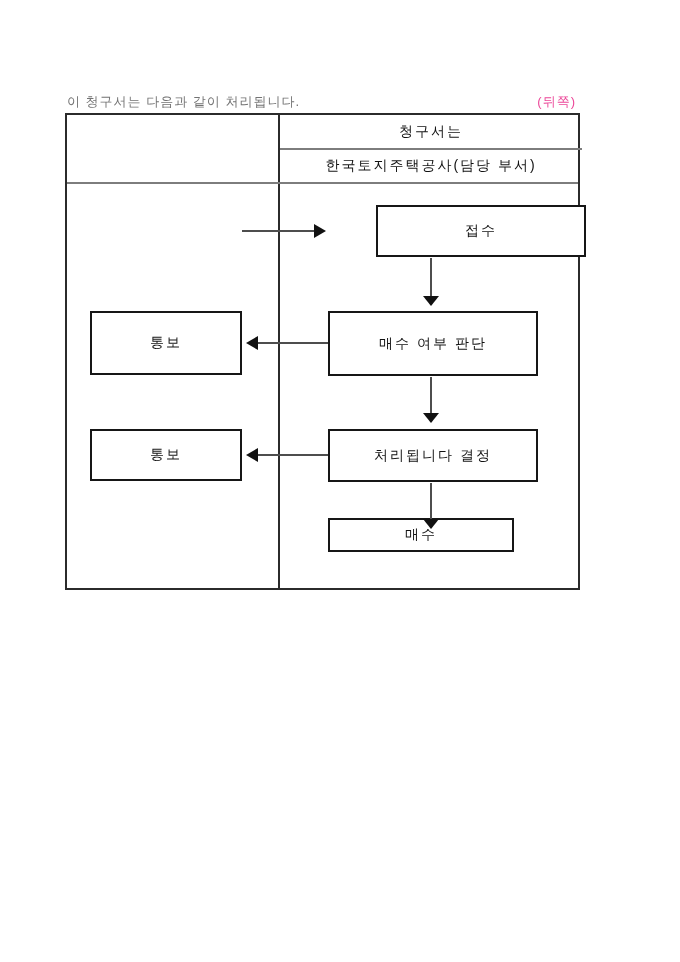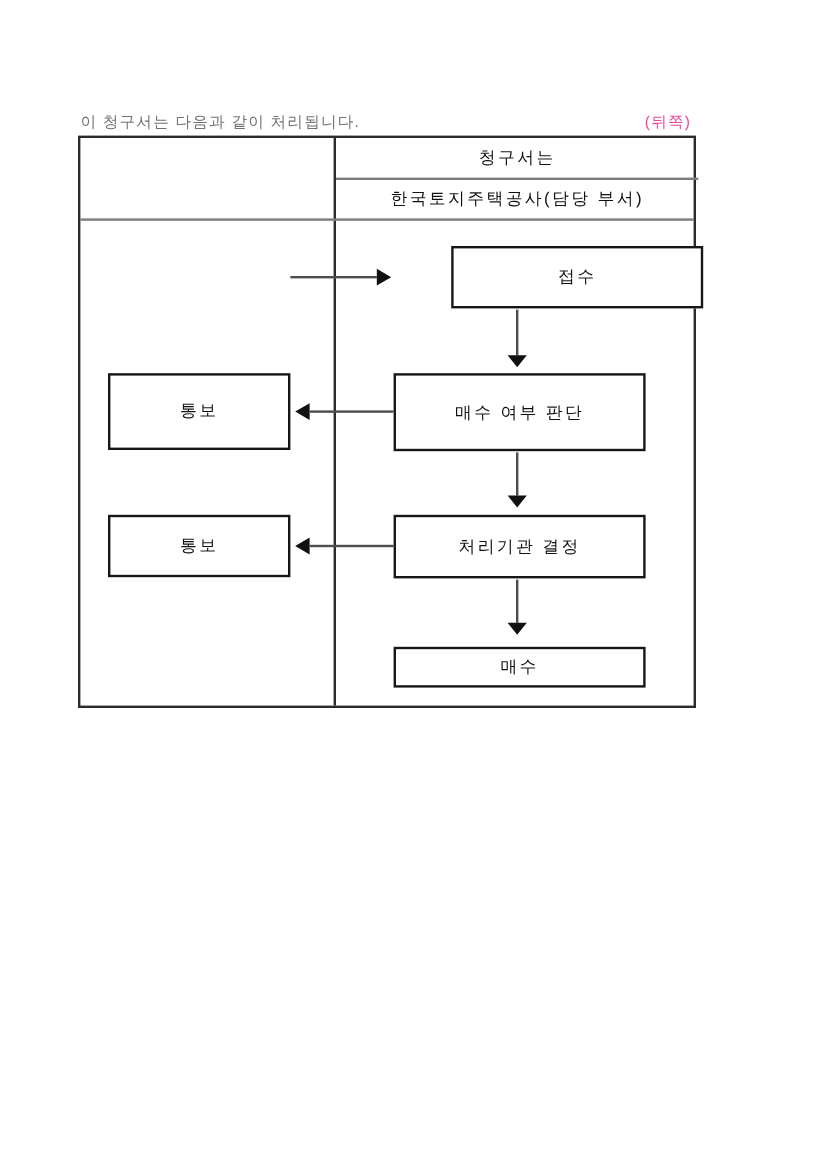--- a/index.html
+++ b/index.html
@@ -93,21 +93,21 @@
     letter-spacing: 2px;
     color: #111;
     white-space: nowrap;
   }
   .node-write    { left: 90px;  top: 205px; width: 152px; height: 53px; }
   .node-receipt  { left: 328px; top: 205px; width: 210px; height: 52px; margin-left: 48px; }
   .node-notify1  { left: 90px;  top: 311px; width: 152px; height: 64px; }
   .node-judge    { left: 328px; top: 311px; width: 210px; height: 65px; }
   .node-notify2  { left: 90px;  top: 429px; width: 152px; height: 52px; }
   .node-price    { left: 328px; top: 429px; width: 210px; height: 53px; }
-  .node-purchase { left: 328px; top: 539px; width: 210px; height: 34px; }
+  .node-purchase { left: 328px; top: 518px; width: 186px; height: 34px; }
 
   
   .hline { position: absolute; height: 2px; background: #4d4d4d; }
   .vline { position: absolute; width: 2px;  background: #4d4d4d; }
   .head  { position: absolute; width: 0; height: 0; }
   .head-right { border-top: 7px solid transparent; border-bottom: 7px solid transparent; border-left: 12px solid #111; }
   .head-left  { border-top: 7px solid transparent; border-bottom: 7px solid transparent; border-right: 12px solid #111; }
   .head-down  { border-left: 8px solid transparent; border-right: 8px solid transparent; border-top: 10px solid #111; }
 
   .a1-line { left: 242px; top: 230px; width: 72px; }
@@ -137,21 +137,21 @@
     <div class="h-line-header-bottom"></div>
 
     <div class="cell cell-agency">청구서는</div>
     <div class="cell cell-agency-name">한국토지주택공사(담당 부서)</div>
   </div>
 
   <div class="node node-receipt">접수</div>
   <div class="node node-notify1">통보</div>
   <div class="node node-judge">매수 여부 판단</div>
   <div class="node node-notify2">통보</div>
-  <div class="node node-price">처리기관 결정</div>
+  <div class="node node-price">처리됩니다 결정</div>
   <div class="node node-purchase">매수</div>
 
   <div class="hline a1-line"></div>
   <div class="head head-right a1-head"></div>
 
   <div class="vline v1-line"></div>
   <div class="head head-down v1-head"></div>
 
   <div class="head head-left a2-head"></div>
   <div class="hline a2-line"></div>

